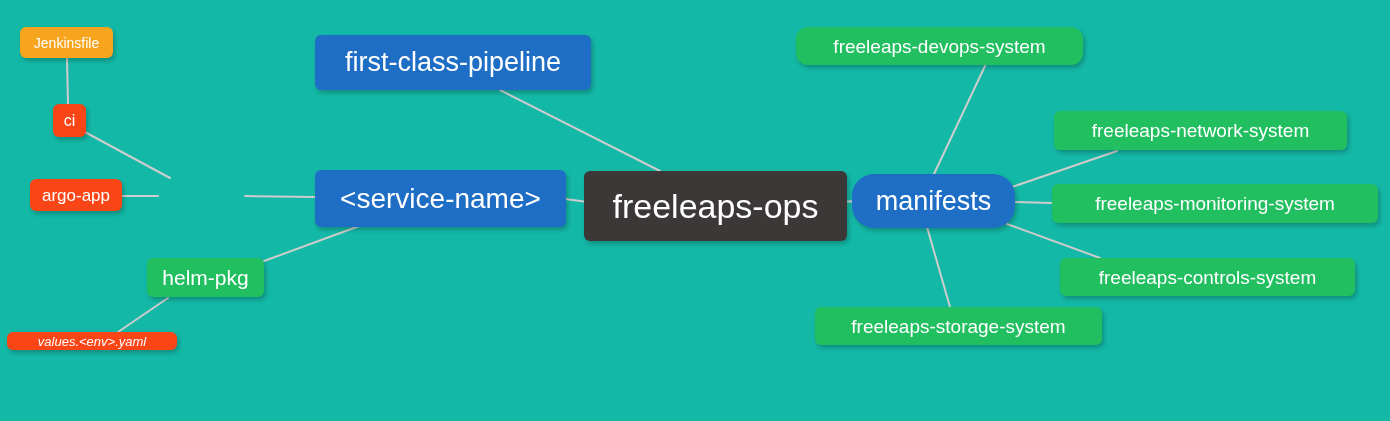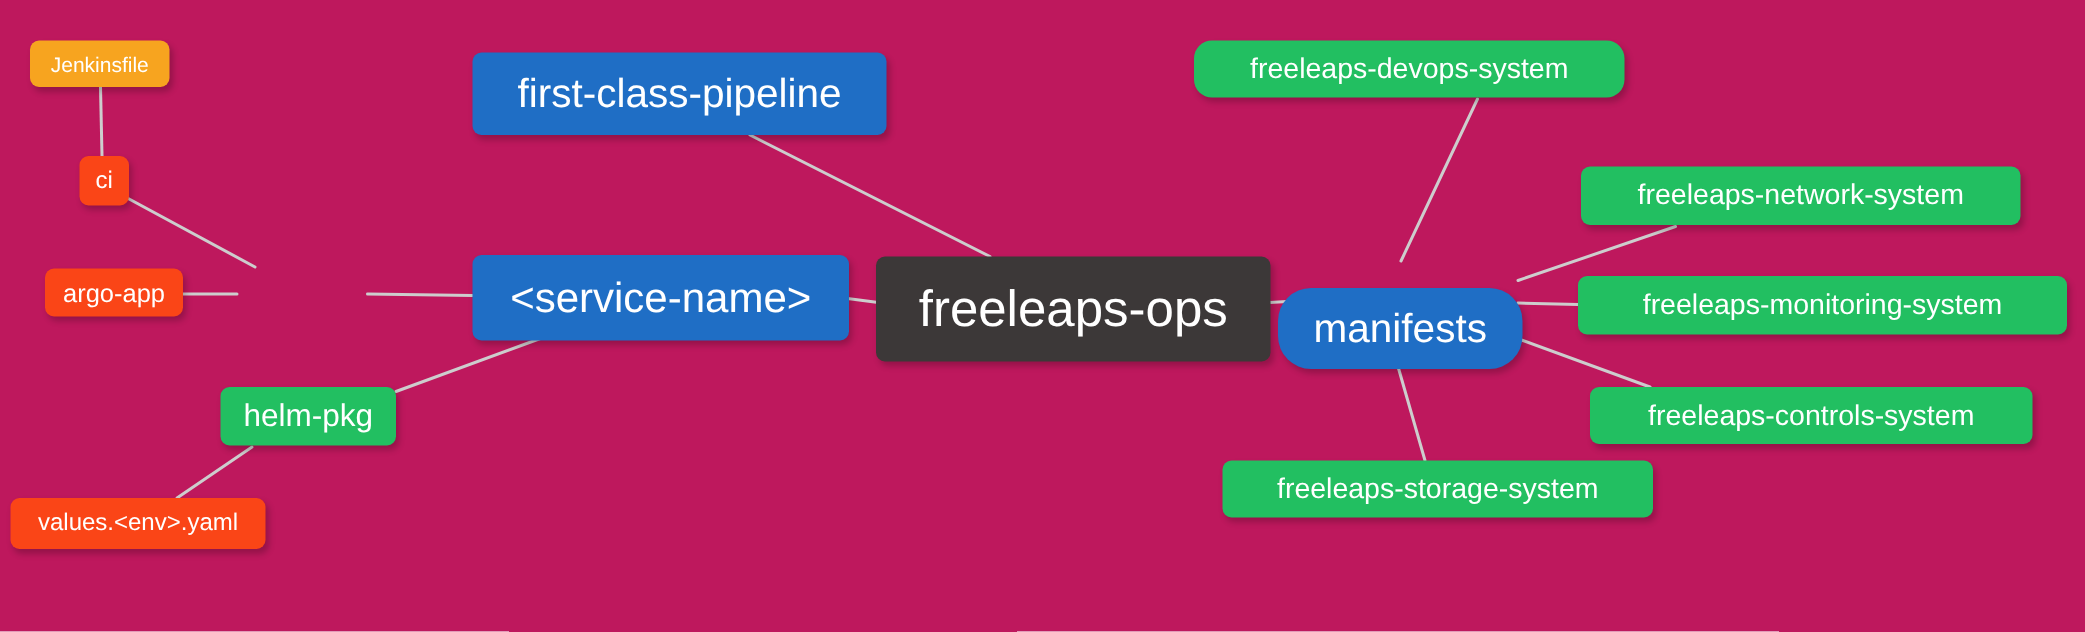--- a/index.html
+++ b/index.html
@@ -5,21 +5,21 @@
   html, body {
     margin: 0;
     padding: 0;
     background: #ffffff;
   }
   .canvas {
     position: relative;
     width: 1390px;
     height: 421px;
     overflow: hidden;
-    background: #be185d;
+    background: #14b8a6;
     font-family: "Liberation Sans", "DejaVu Sans", sans-serif;
   }
   .edge-layer {
     position: absolute;
     left: 0;
     top: 0;
     width: 1390px;
     height: 421px;
     pointer-events: none;
   }
@@ -62,24 +62,24 @@
       <line x1="1012" y1="187" x2="1117" y2="151" stroke="#CDCDCD" stroke-width="2" stroke-linecap="round"></line>
       <line x1="1012" y1="202" x2="1052" y2="203" stroke="#CDCDCD" stroke-width="2" stroke-linecap="round"></line>
       <line x1="1007" y1="224" x2="1100" y2="258" stroke="#CDCDCD" stroke-width="2" stroke-linecap="round"></line>
       <line x1="927" y1="227" x2="950" y2="307" stroke="#CDCDCD" stroke-width="2" stroke-linecap="round"></line>
     </svg>
   <div class="node-layer">
       <div class="node" style="left: 20px; top: 27px; width: 93px; height: 31px; font-size: 14px; background: rgb(247, 164, 31); color: rgb(255, 255, 255);">Jenkinsfile</div>
       <div class="node" style="left: 53px; top: 104px; width: 33px; height: 33px; font-size: 16px; background: rgb(250, 69, 23); color: rgb(255, 255, 255);">ci</div>
       <div class="node" style="left: 30px; top: 179px; width: 92px; height: 32px; font-size: 17px; background: rgb(250, 69, 23); color: rgb(255, 255, 255);">argo-app</div>
       <div class="node" style="left: 147px; top: 258px; width: 117px; height: 39px; font-size: 21px; background: rgb(34, 191, 97); color: rgb(255, 255, 255);">helm-pkg</div>
-      <div class="node" style="left: 7px; top: 332px; width: 170px; height: 34px; font-size: 16px; background: rgb(250, 69, 23); color: rgb(255, 255, 255);">values.&lt;env&gt;.yaml</div>
+      <div class="node" style="left: 7px; top: 332px; width: 170px; height: 18px; font-size: 13px; background: rgb(250, 69, 23); color: rgb(255, 255, 255); font-style: italic;">values.&lt;env&gt;.yaml</div>
       <div class="node" style="left: 315px; top: 35px; width: 276px; height: 55px; font-size: 27px; background: rgb(31, 110, 197); color: rgb(255, 255, 255);">first-class-pipeline</div>
       <div class="node" style="left: 315px; top: 170px; width: 251px; height: 57px; font-size: 28px; background: rgb(31, 110, 197); color: rgb(255, 255, 255);">&lt;service-name&gt;</div>
       <div class="node" style="left: 584px; top: 171px; width: 263px; height: 70px; font-size: 34px; background: rgb(60, 56, 56); color: rgb(255, 255, 255);">freeleaps-ops</div>
-      <div class="node" style="left: 852px; top: 192px; width: 163px; height: 54px; font-size: 27px; background: rgb(31, 110, 197); color: rgb(255, 255, 255); border-radius: 22px;">manifests</div>
+      <div class="node" style="left: 852px; top: 174px; width: 163px; height: 54px; font-size: 27px; background: rgb(31, 110, 197); color: rgb(255, 255, 255); border-radius: 22px;">manifests</div>
       <div class="node" style="left: 796px; top: 27px; width: 287px; height: 38px; font-size: 19px; background: rgb(34, 191, 97); color: rgb(255, 255, 255); border-radius: 12px;">freeleaps-devops-system</div>
       <div class="node" style="left: 1054px; top: 111px; width: 293px; height: 39px; font-size: 19px; background: rgb(34, 191, 97); color: rgb(255, 255, 255);">freeleaps-network-system</div>
       <div class="node" style="left: 1052px; top: 184px; width: 326px; height: 39px; font-size: 19px; background: rgb(34, 191, 97); color: rgb(255, 255, 255);">freeleaps-monitoring-system</div>
       <div class="node" style="left: 1060px; top: 258px; width: 295px; height: 38px; font-size: 19px; background: rgb(34, 191, 97); color: rgb(255, 255, 255);">freeleaps-controls-system</div>
       <div class="node" style="left: 815px; top: 307px; width: 287px; height: 38px; font-size: 19px; background: rgb(34, 191, 97); color: rgb(255, 255, 255);">freeleaps-storage-system</div>
     </div>
 </div>
 
 </body></html>

